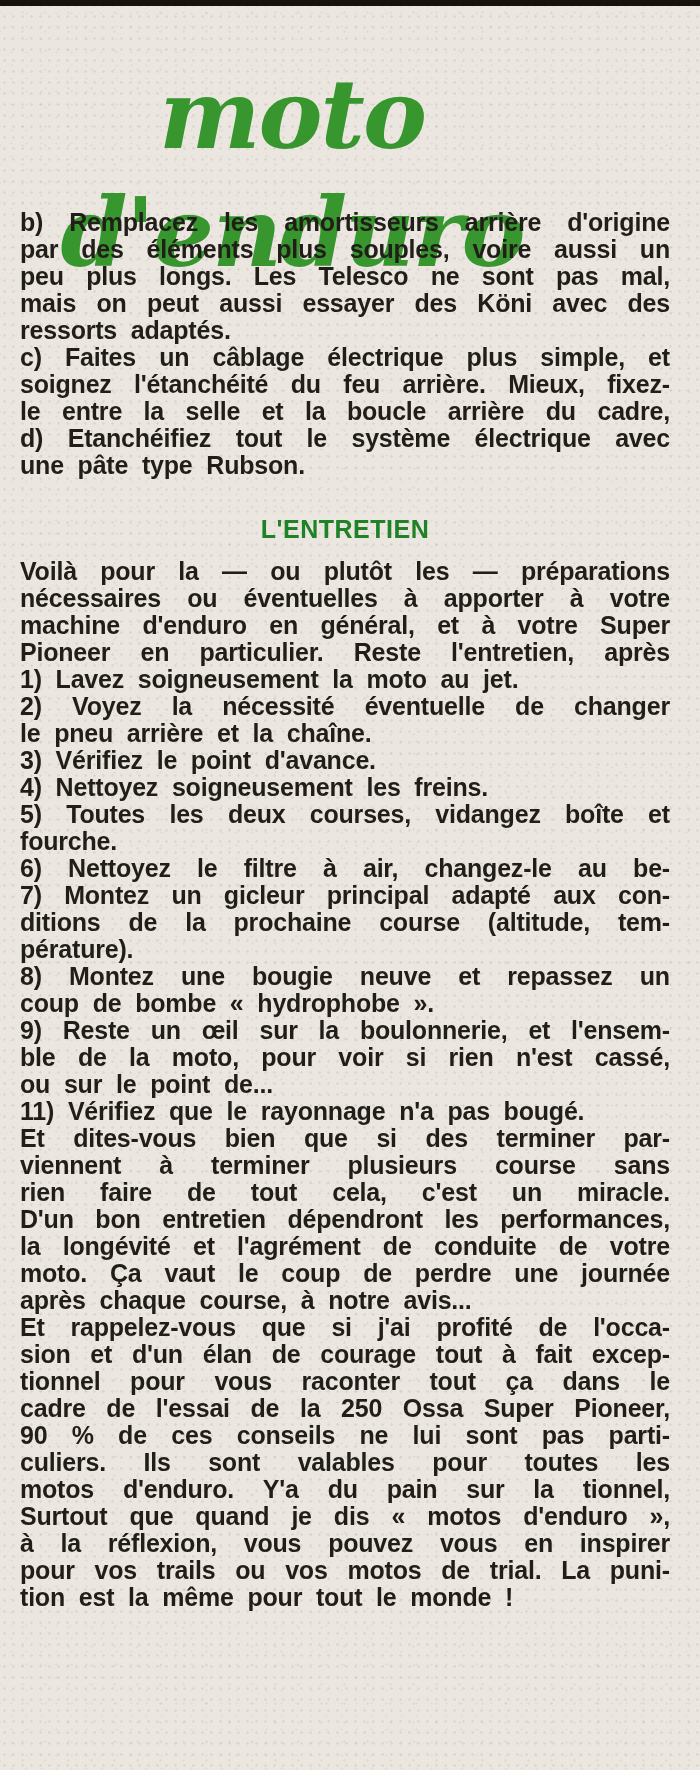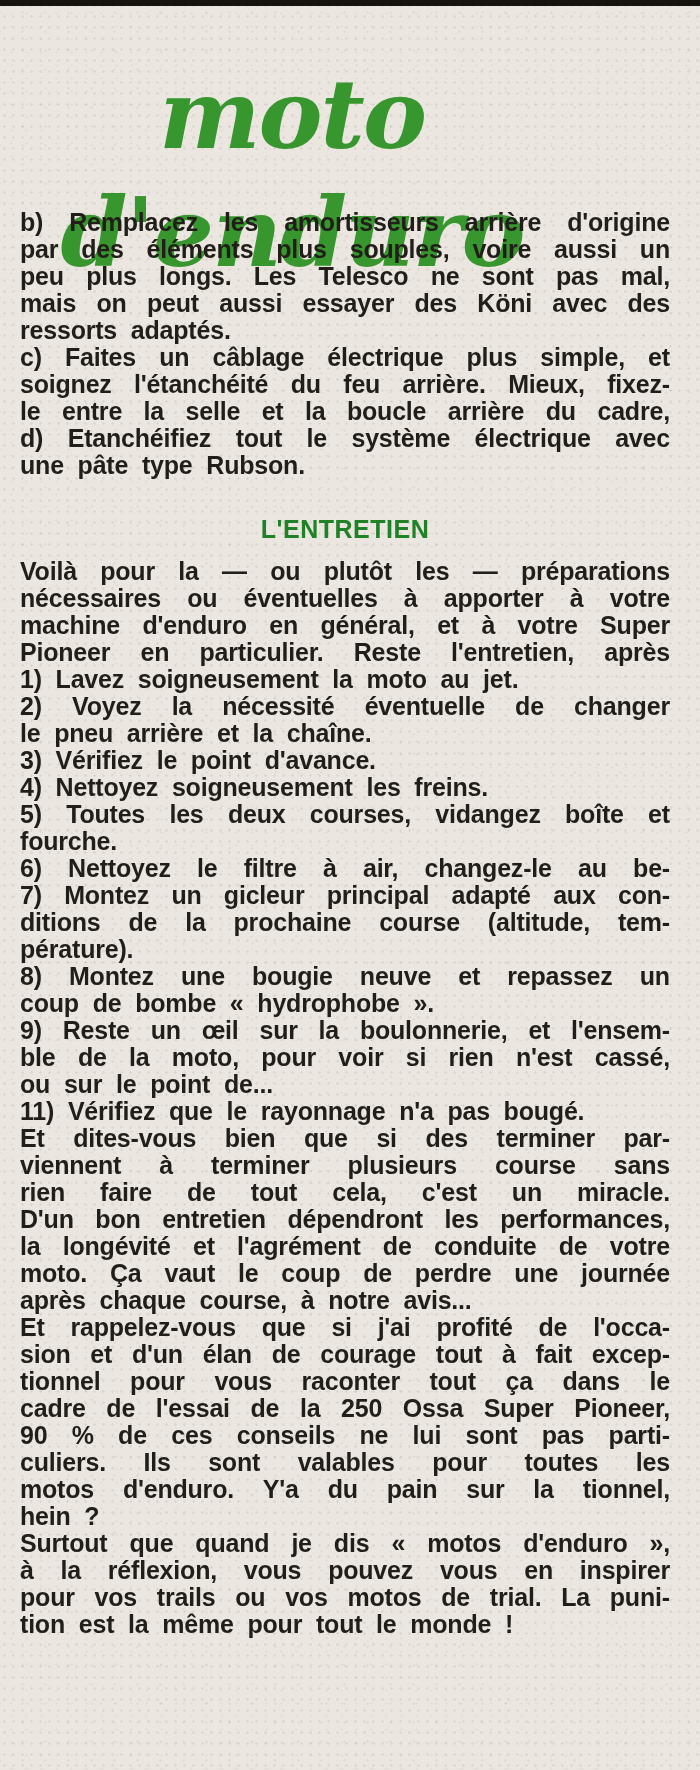--- a/index.html
+++ b/index.html
@@ -402,21 +402,20 @@
     <div class="line just">
       <span>motos</span>
       <span>d'enduro.</span>
       <span>Y'a</span>
       <span>du</span>
       <span>pain</span>
       <span>sur</span>
       <span>la</span>
       <span>tionnel,</span>
     </div>
-    <div class="line">hein ?</div>
     <div class="line just">
       <span>Surtout</span>
       <span>que</span>
       <span>quand</span>
       <span>je</span>
       <span>dis</span>
       <span>«</span>
       <span>motos</span>
       <span>d'enduro</span>
       <span>»,</span>

